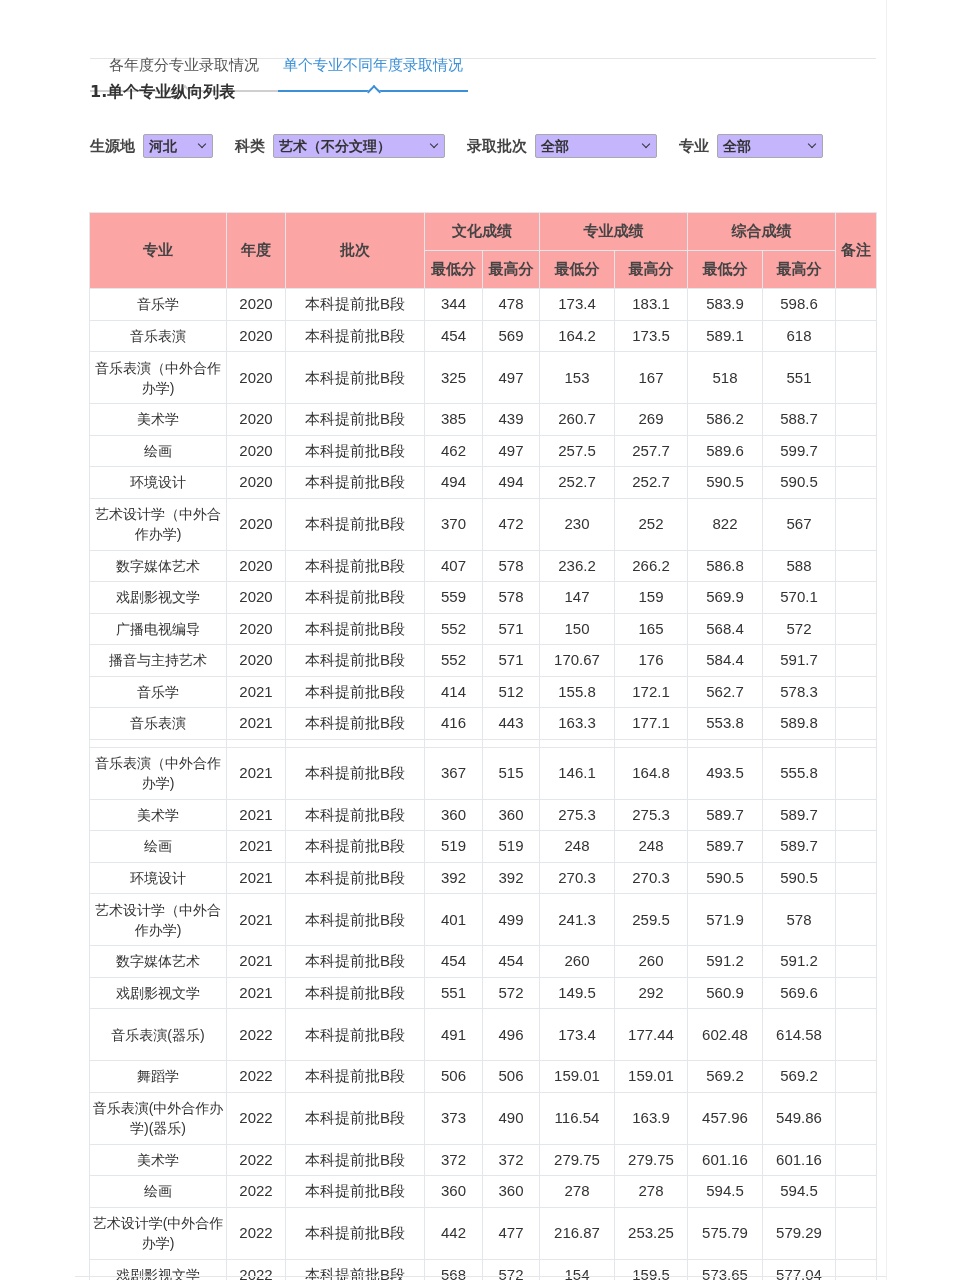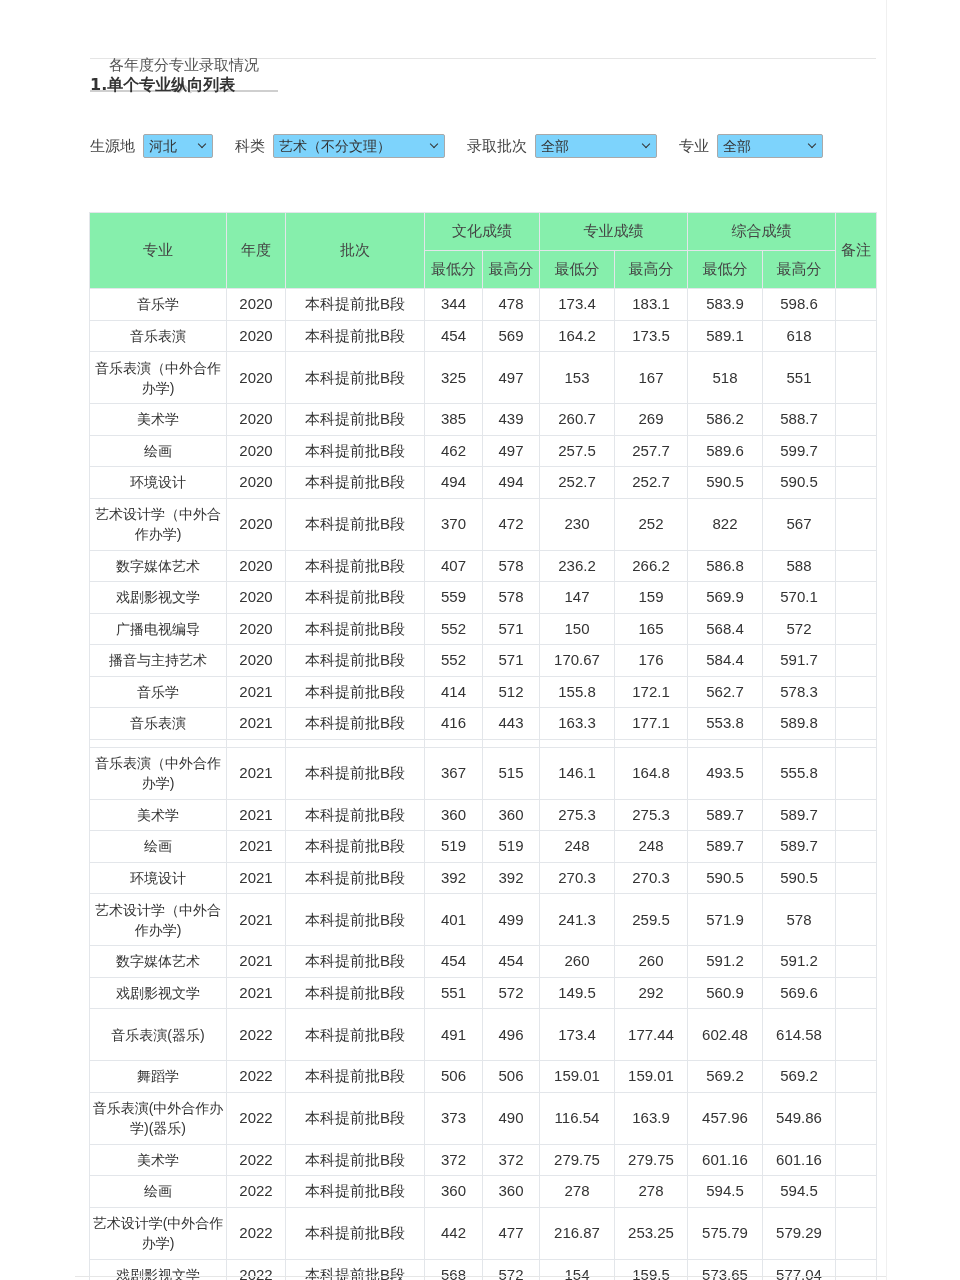--- a/index.html
+++ b/index.html
@@ -16,48 +16,53 @@
   .tab .underline { position: absolute; left: 0; right: 0; bottom: 0; height: 2px; }
   .tab .caret { position: absolute; bottom: 0; left: 50%; width: 10px; height: 10px; margin-left: -5px; }
   .tab .caret::before { content: ""; position: absolute; left: 1px; top: 5px; width: 8px; height: 8px; border-left: 2px solid; border-top: 2px solid; transform: rotate(45deg); background: #fff; }
   .tab-inactive { left: 0; width: 188px; color: #555; }
   .tab-inactive .underline { background: #cfcfcf; }
   .tab-inactive .caret::before { border-color: #cfcfcf; }
   .tab-active { left: 188px; width: 190px; color: #3a8fd6; }
   .tab-active .underline { background: #3a8fd6; }
   .tab-active .caret::before { border-color: #3a8fd6; }
 
-  .section-title { position: absolute; left: 90px; top: 75px; font-size: 16px; font-weight: bold; color: #333; }
+  .section-title { position: absolute; left: 90px; top: 82px; font-size: 16px; font-weight: bold; color: #333; }
 
   
-  .filters { position: absolute; left: 90px; top: 133px; height: 26px; display: flex; align-items: center; }
+  .filters { position: absolute; left: 90px; top: 133px; height: 26px; display: flex; align-items: center; font-weight: bold; }
   .filter-label { font-size: 15px; color: #444; margin-right: 8px; }
-  .select { position: relative; height: 24px; border: 1px solid #a9a9a9; border-radius: 2px; background: #7dd3fc; font-size: 14px; color: #333; line-height: 22px; padding-left: 5px; margin-right: 22px; cursor: pointer; }
+  .select { position: relative; height: 24px; border: 1px solid #a9a9a9; border-radius: 2px; background: #c4b5fd; font-size: 14px; color: #333; line-height: 22px; padding-left: 5px; margin-right: 22px; cursor: pointer; }
   .select .chev { position: absolute; right: 7px; top: 6px; width: 6px; height: 6px; border-right: 1.6px solid #333; border-bottom: 1.6px solid #333; transform: rotate(45deg); }
 
   
   table { position: absolute; left: 89px; top: 212px; width: 787px; border-collapse: collapse; table-layout: fixed; font-family: "Liberation Sans", "DejaVu Sans", sans-serif; }
   th, td { border: 1px solid #e3e6ea; text-align: center; vertical-align: middle; }
-  th { background: #86efac; font-weight: normal; font-size: 15px; color: #444; }
+  th { background: #fca5a5; font-weight: bold; font-size: 15px; color: #444; }
   thead tr.h1 th { height: 38px; }
   thead tr.h2 th { height: 38px; font-size: 15px; }
   td { font-size: 15px; color: #333; height: 31.5px; line-height: 20px; padding: 0 2px; }
   td.major { font-size: 14px; }
   tr.tall td { height: 52px; }
   tr.gap td { height: 8px; padding: 0; }
 </style>
 </head>
 <body>
 
 <div class="right-edge"></div>
 
 <div class="tabs">
   <div class="tabs-baseline"></div>
   <div class="tab tab-inactive">
     <span>各年度分专业录取情况</span>
+    <div class="underline"></div>
+    <div class="caret"></div>
+  </div>
+  <div class="tab tab-active">
+    <span>单个专业不同年度录取情况</span>
     <div class="underline"></div>
     <div class="caret"></div>
   </div>
 </div>
 
 <div class="section-title">1.单个专业纵向列表</div>
 
 <div class="filters">
   <span class="filter-label">生源地</span>
   <div class="select" style="width:70px">

